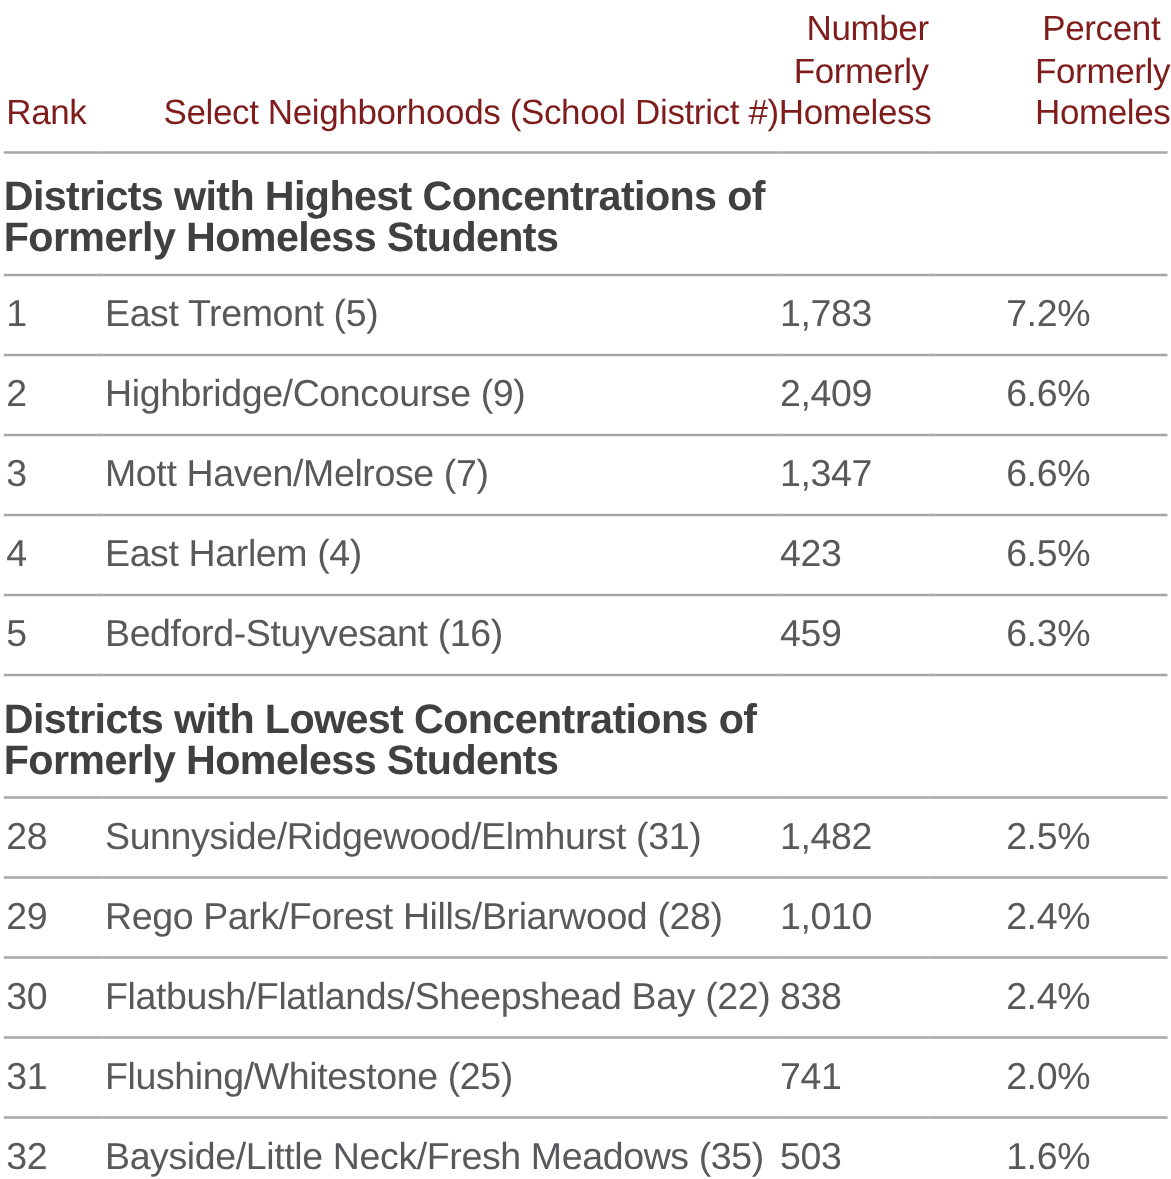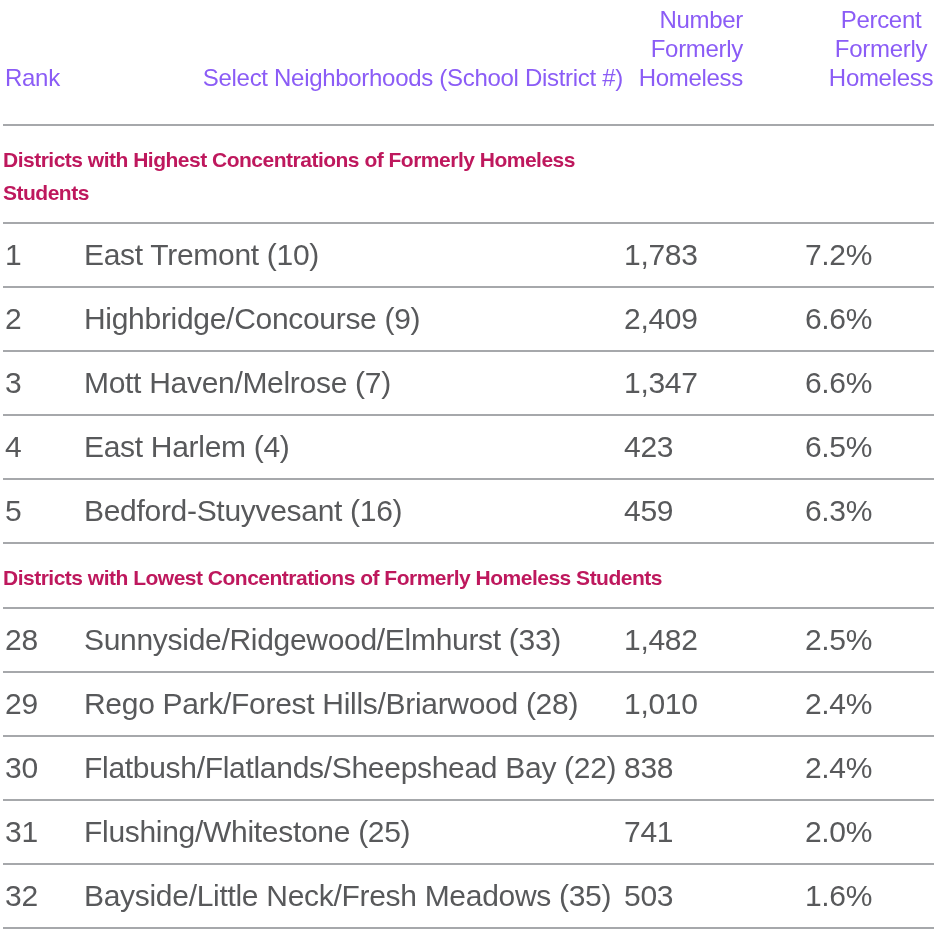--- a/index.html
+++ b/index.html
@@ -22,41 +22,41 @@
     border-collapse: collapse;
     table-layout: fixed;
   }
   col.c-rank   { width: 80px; }
   col.c-hood   { width: 540px; }
   col.c-num    { width: 120px; }
   col.c-pct    { width: 191px; }
 
   thead th {
     font-weight: normal;
-    font-size: 24px;
+    font-size: 28px;
     line-height: 1.2;
-    color: #8b5cf6;
+    color: #7f1d1d;
     vertical-align: bottom;
-    padding: 6px 0 32px 0;
+    padding: 6px 0 14px 0;
     border-bottom: 2px solid #a6a8ab;
   }
   th.h-rank { text-align: left; padding-left: 2px; white-space: nowrap; }
   th.h-hood { text-align: right; white-space: nowrap; }
   th.h-num  { text-align: right; }
   th.h-pct  { text-align: center; padding-left: 85px; }
 
   tr.section-row td {
     border-bottom: 2px solid #a6a8ab;
     padding: 17px 0 13px 0;
   }
   .section-heading {
-    font-size: 21px;
+    font-size: 33px;
     line-height: 33px;
     font-weight: bold;
-    color: #be185d;
+    color: #404040;
     letter-spacing: -0.5px;
     max-width: 660px;
   }
 
   tbody tr.data-row td {
     height: 60px;
     vertical-align: middle;
     font-size: 30px;
     color: #58595b;
     border-bottom: 2px solid #a6a8ab;
@@ -87,21 +87,21 @@
     </tr>
   </thead>
   <tbody>
     <tr class="section-row">
       <td colspan="4">
         <div class="section-heading">Districts with Highest Concentrations of Formerly Homeless Students</div>
       </td>
     </tr>
     <tr class="data-row">
       <td class="cell-rank">1</td>
-      <td class="cell-hood">East Tremont (10)</td>
+      <td class="cell-hood">East Tremont (5)</td>
       <td class="cell-num">1,783</td>
       <td class="cell-pct">7.2%</td>
     </tr>
     <tr class="data-row">
       <td class="cell-rank">2</td>
       <td class="cell-hood">Highbridge/Concourse (9)</td>
       <td class="cell-num">2,409</td>
       <td class="cell-pct">6.6%</td>
     </tr>
     <tr class="data-row">
@@ -123,21 +123,21 @@
       <td class="cell-pct">6.3%</td>
     </tr>
 
     <tr class="section-row">
       <td colspan="4">
         <div class="section-heading">Districts with Lowest Concentrations of Formerly Homeless Students</div>
       </td>
     </tr>
     <tr class="data-row">
       <td class="cell-rank">28</td>
-      <td class="cell-hood">Sunnyside/Ridgewood/Elmhurst (33)</td>
+      <td class="cell-hood">Sunnyside/Ridgewood/Elmhurst (31)</td>
       <td class="cell-num">1,482</td>
       <td class="cell-pct">2.5%</td>
     </tr>
     <tr class="data-row">
       <td class="cell-rank">29</td>
       <td class="cell-hood">Rego Park/Forest Hills/Briarwood (28)</td>
       <td class="cell-num">1,010</td>
       <td class="cell-pct">2.4%</td>
     </tr>
     <tr class="data-row">

